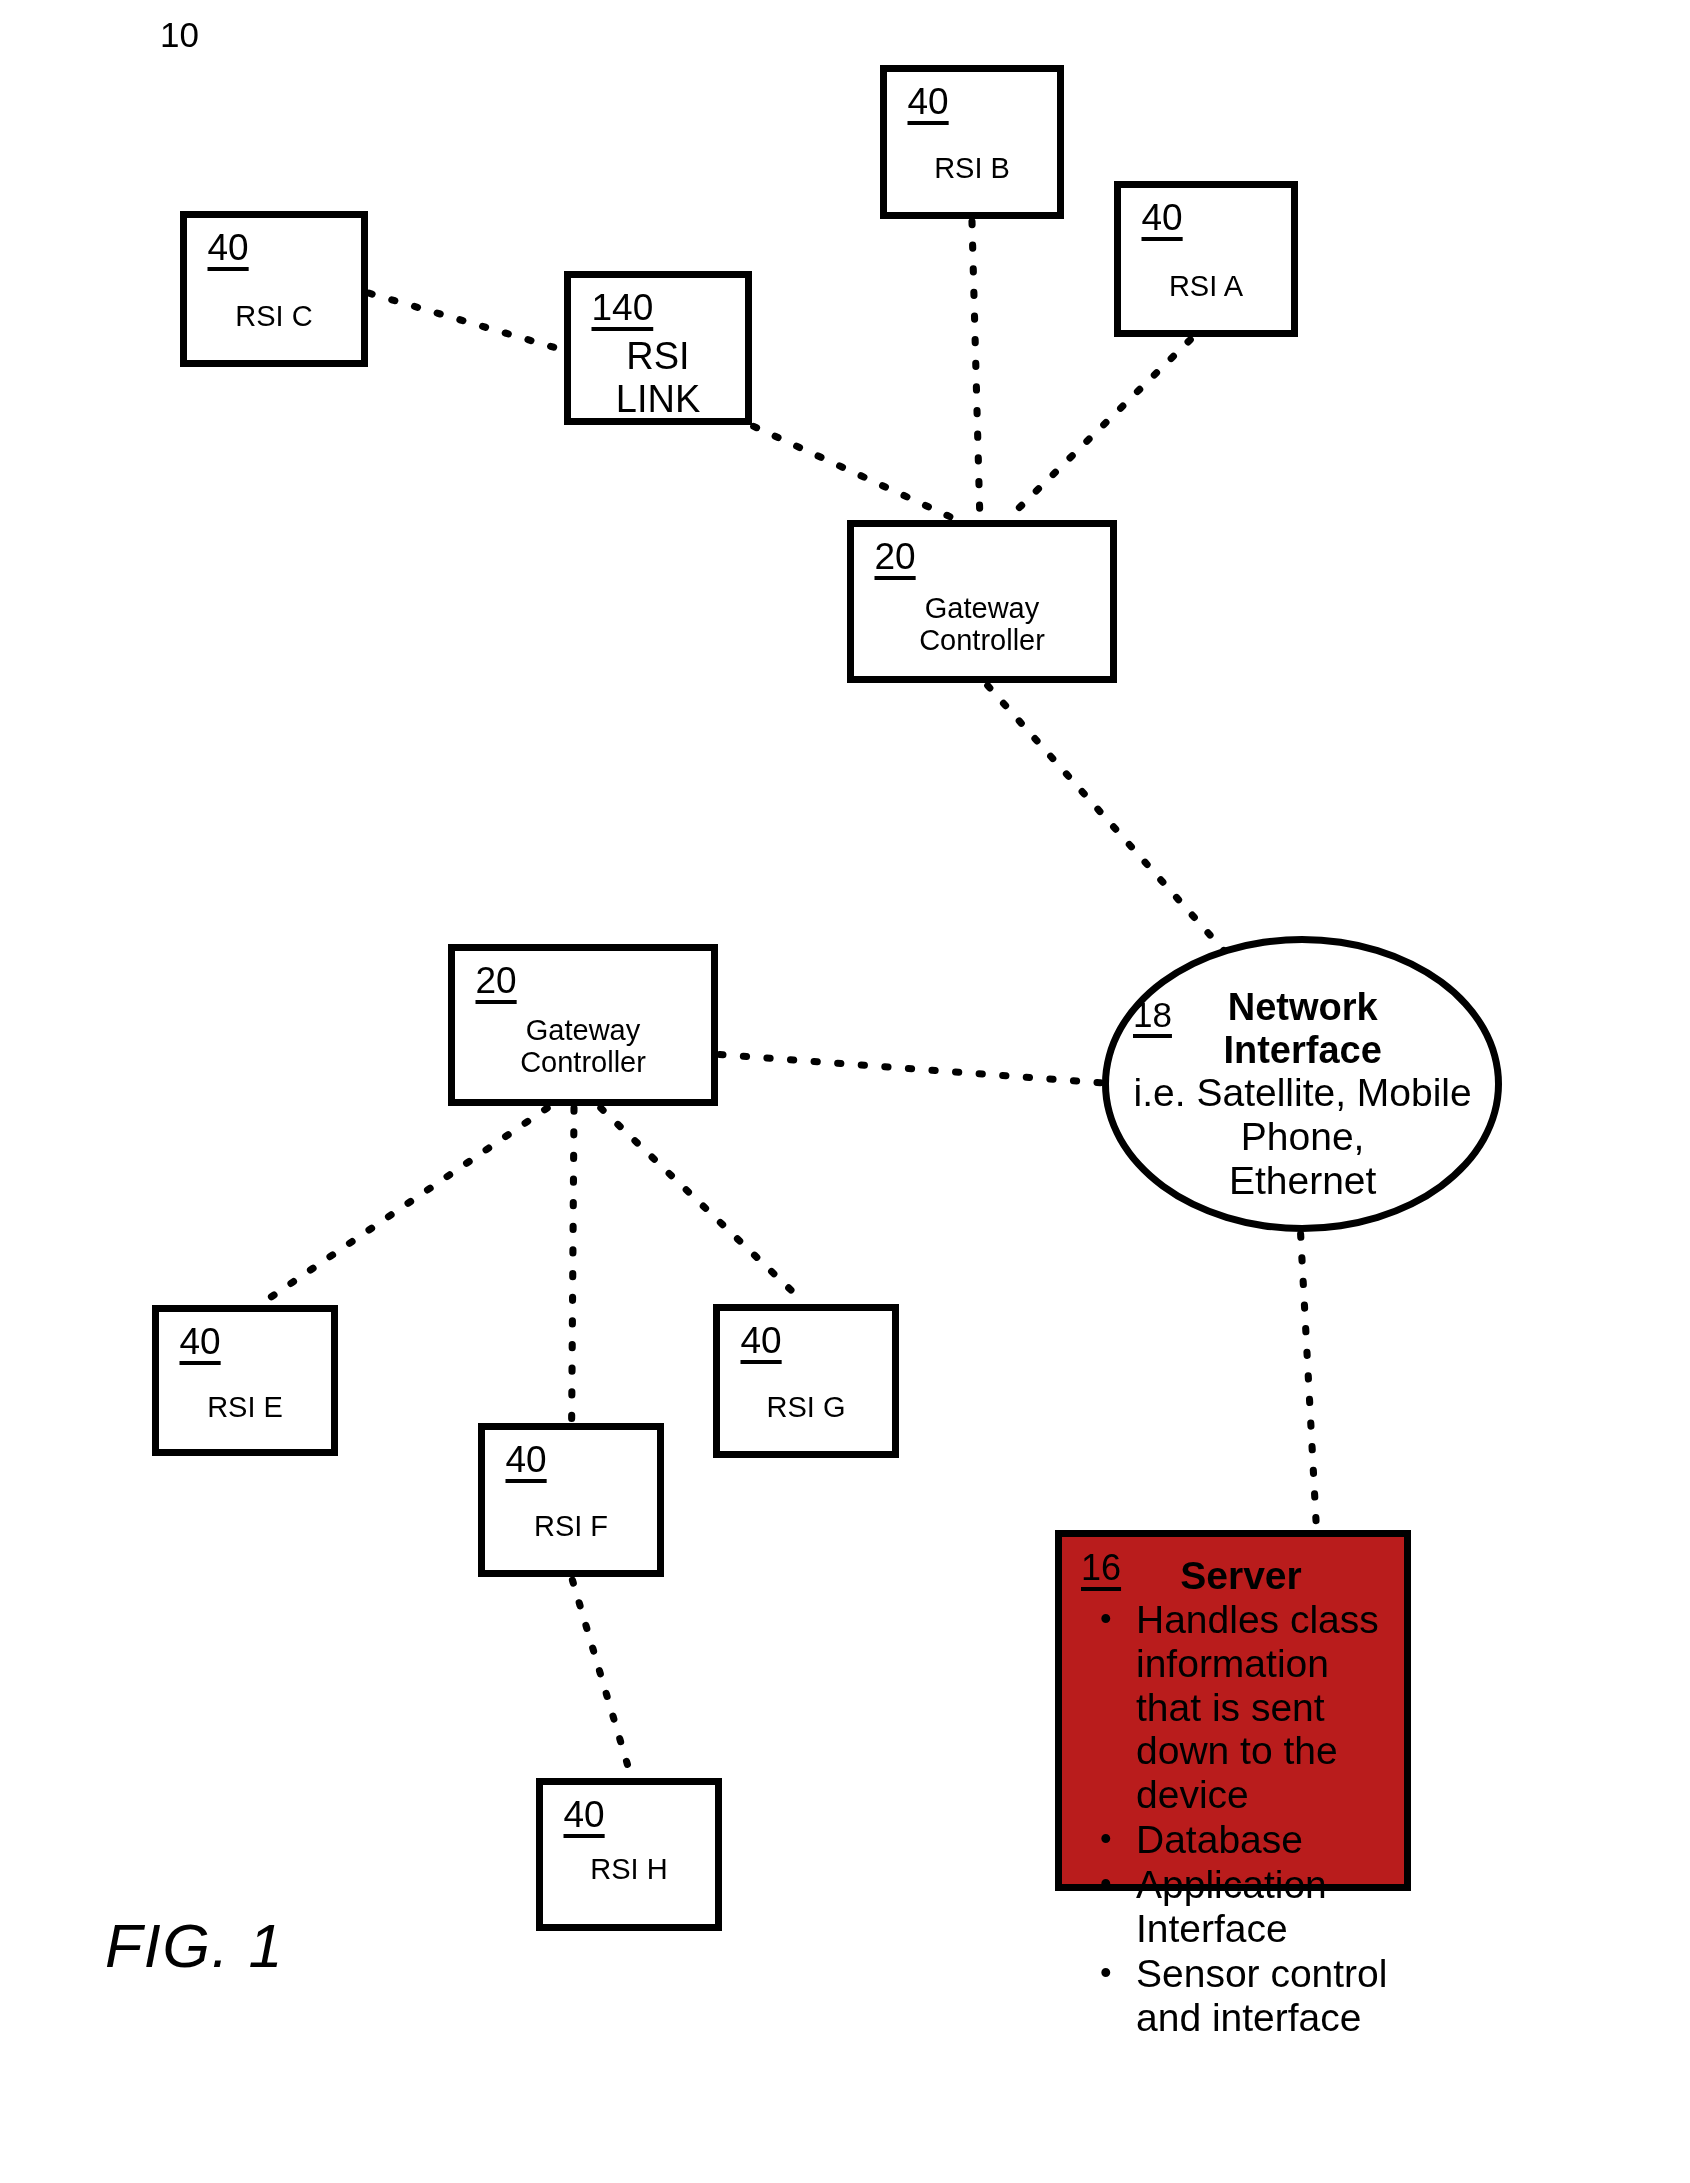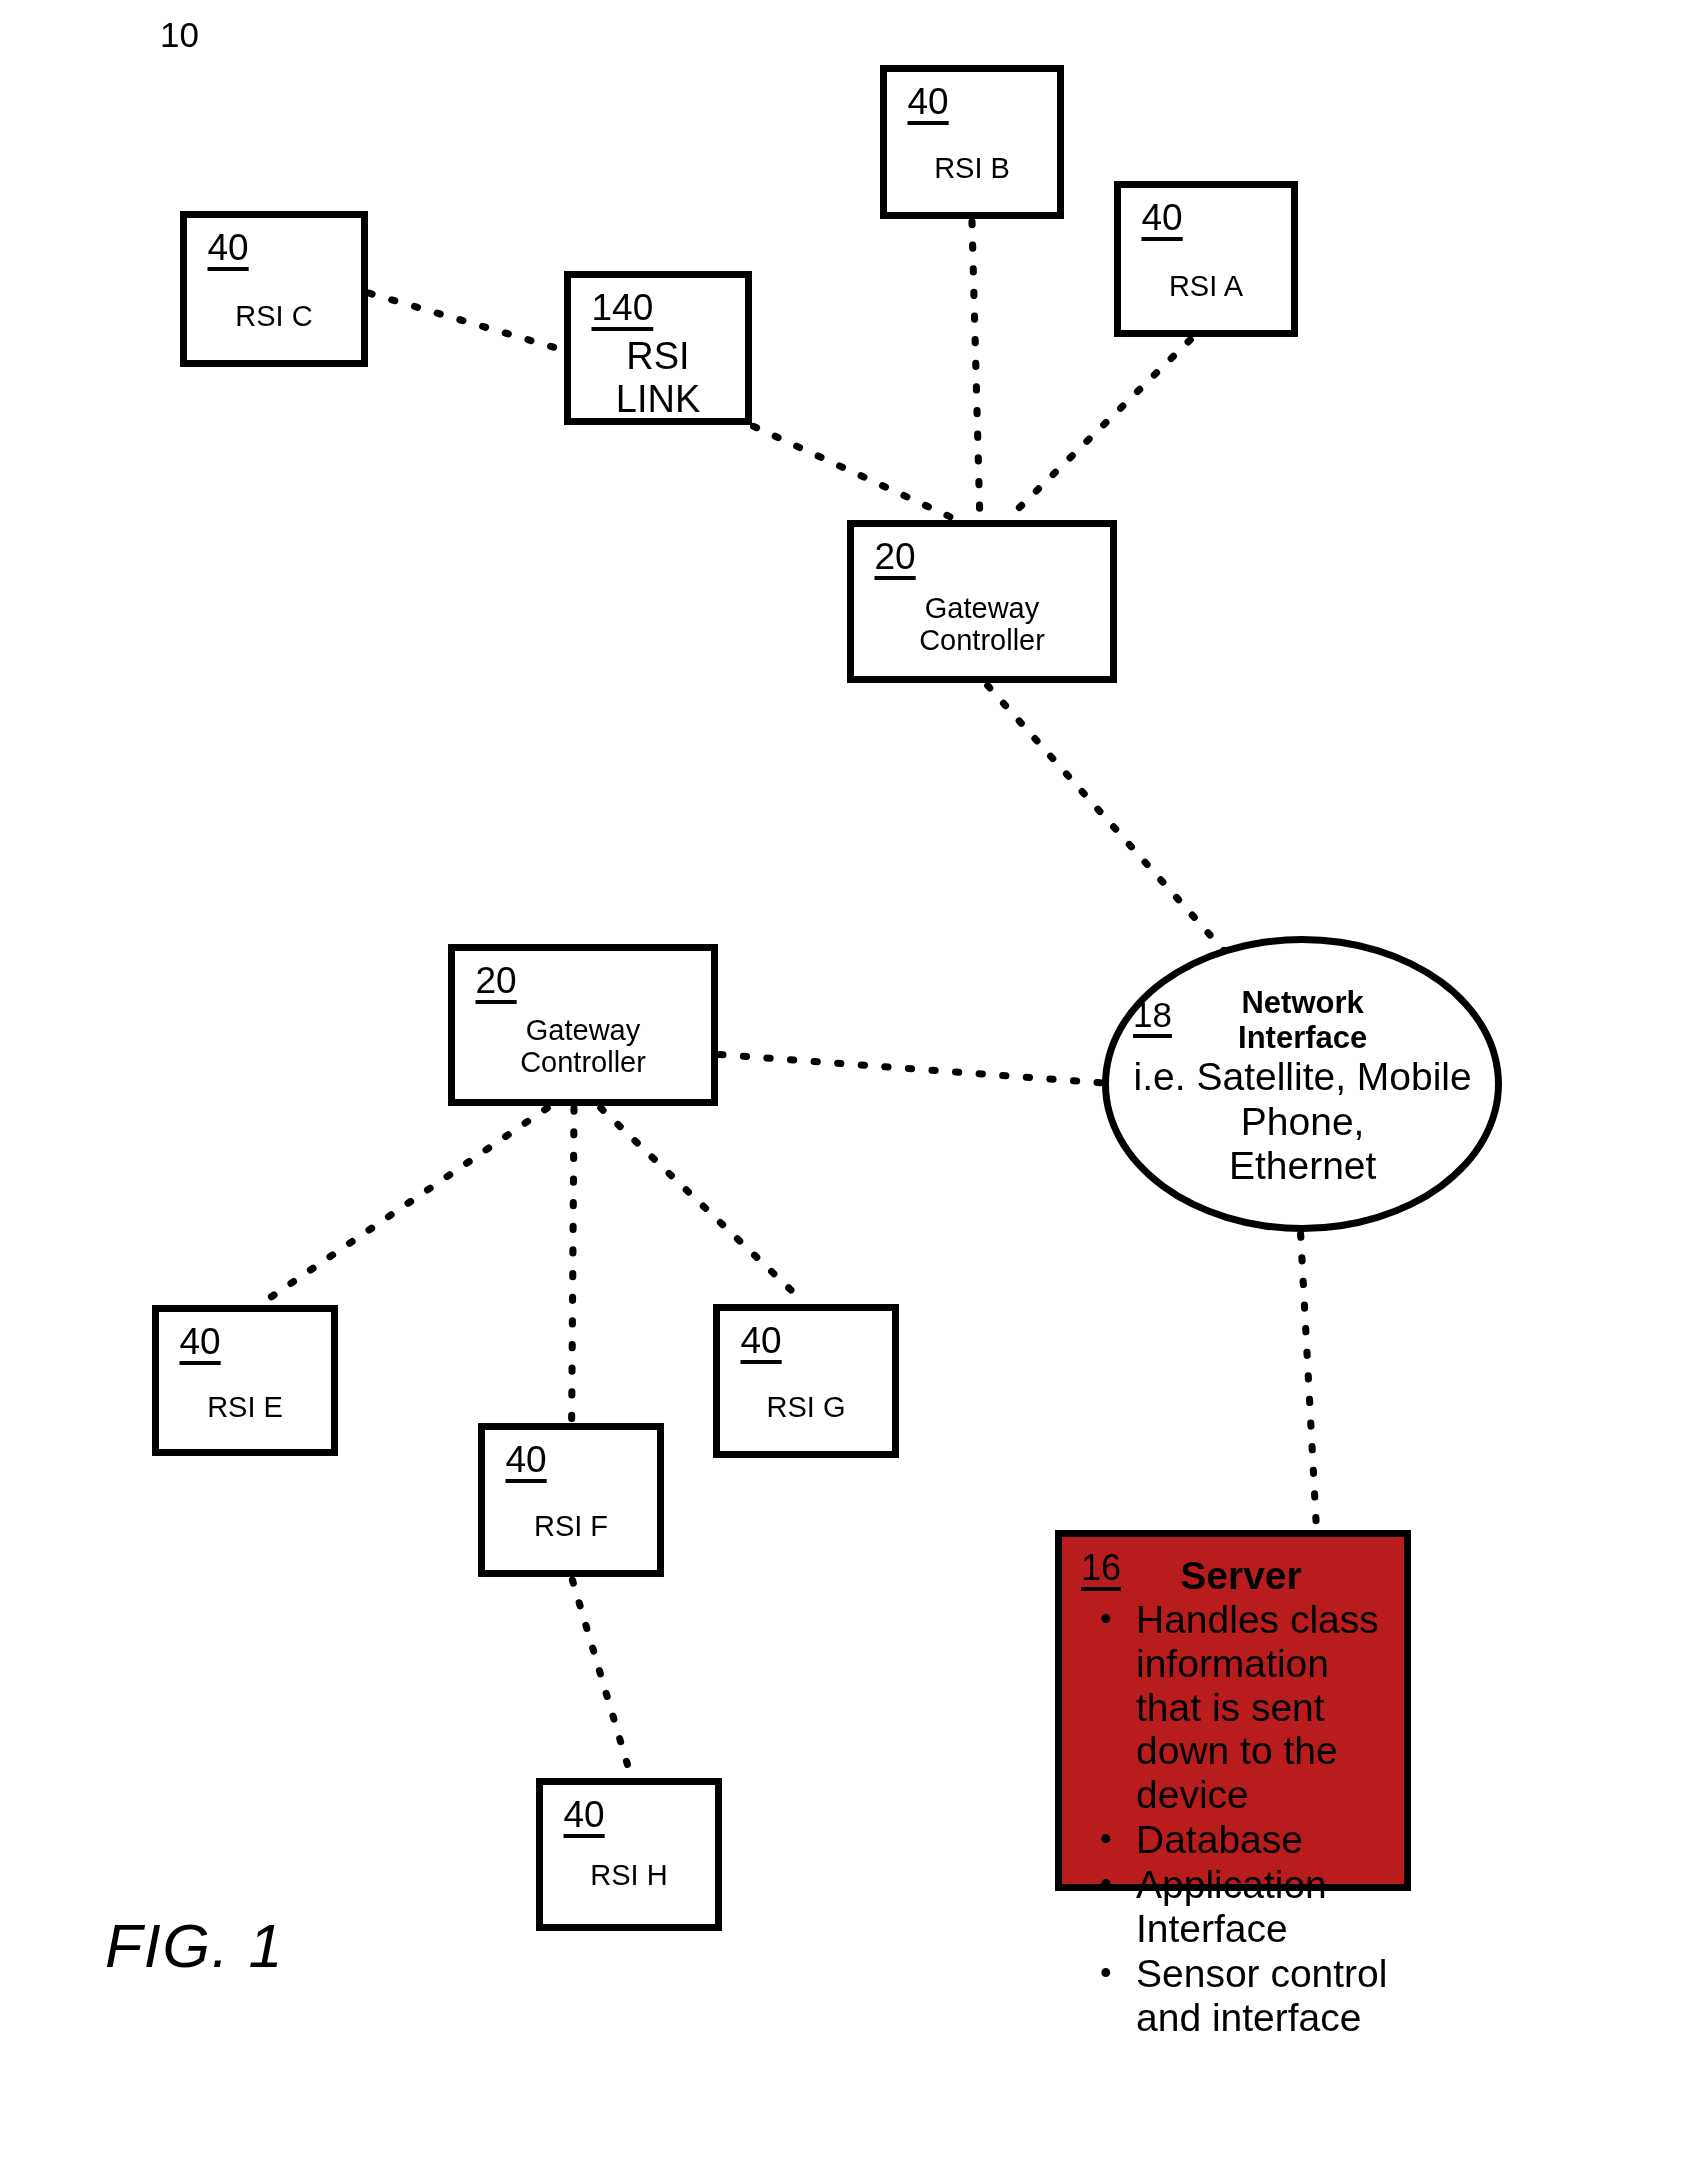--- a/index.html
+++ b/index.html
@@ -85,21 +85,21 @@
   #gw-top  .node-label { top: 65px; }
   #gw-bottom{ left: 448px; top: 944px; width: 270px; height: 162px; }
   #gw-bottom .node-label { top: 63px; }
   #rsi-e   { left: 152px;  top: 1305px; width: 186px; height: 151px; }
   #rsi-e   .node-label { top: 79px; }
   #rsi-f   { left: 478px;  top: 1423px; width: 186px; height: 154px; }
   #rsi-f   .node-label { top: 80px; }
   #rsi-g   { left: 713px;  top: 1304px; width: 186px; height: 154px; }
   #rsi-g   .node-label { top: 80px; }
   #rsi-h   { left: 536px;  top: 1778px; width: 186px; height: 153px; }
-  #rsi-h   .node-label { top: 74px; }
+  #rsi-h   .node-label { top: 68px; }
 
   
   #network-interface {
     position: absolute;
     left: 1102px;
     top: 936px;
     width: 400px;
     height: 296px;
     border: 7px solid #000000;
     border-radius: 50%;
@@ -114,21 +114,21 @@
   }
   #ni-text {
     position: absolute;
     left: -16px;
     right: -17.3px;
     top: 43px;
     text-align: center;
     z-index: 4;
   }
   #ni-title {
-    font-size: 31px;
+    font-size: 38px;
     font-weight: bold;
     line-height: 1.12;
     white-space: pre-line;
   }
   #ni-sub {
     font-size: 39px;
     line-height: 1.13;
     white-space: pre-line;
   }
 

